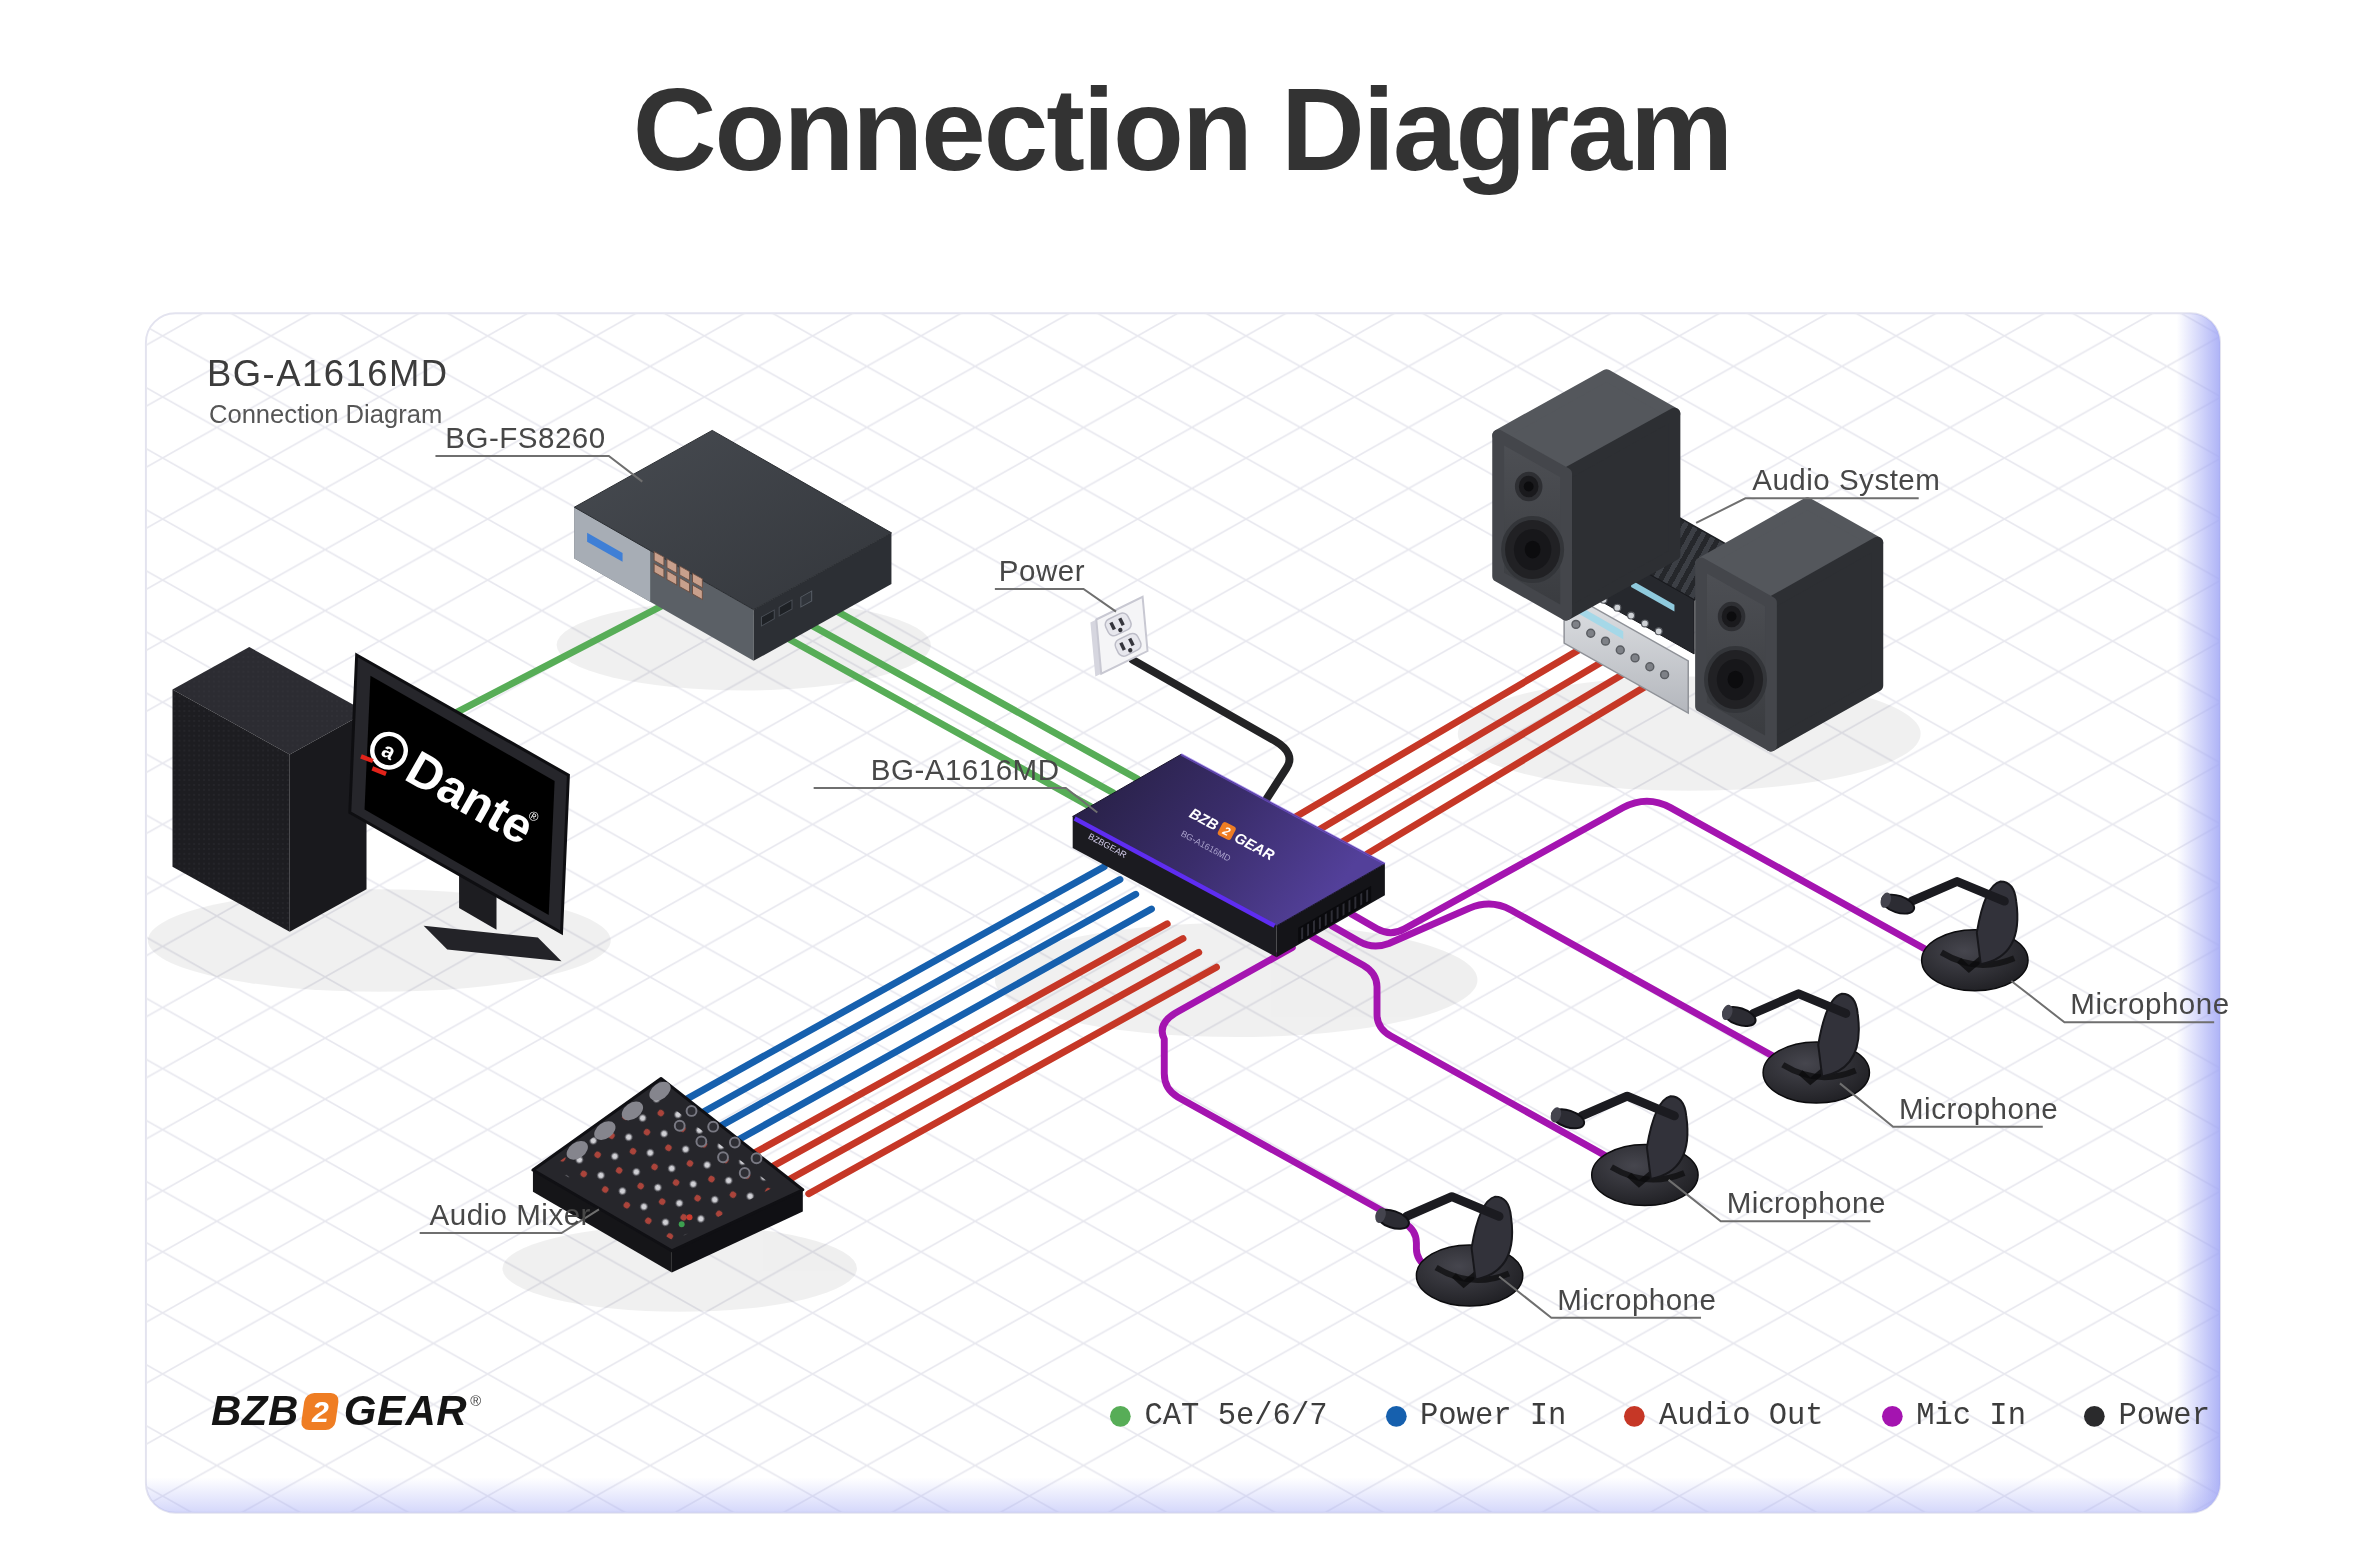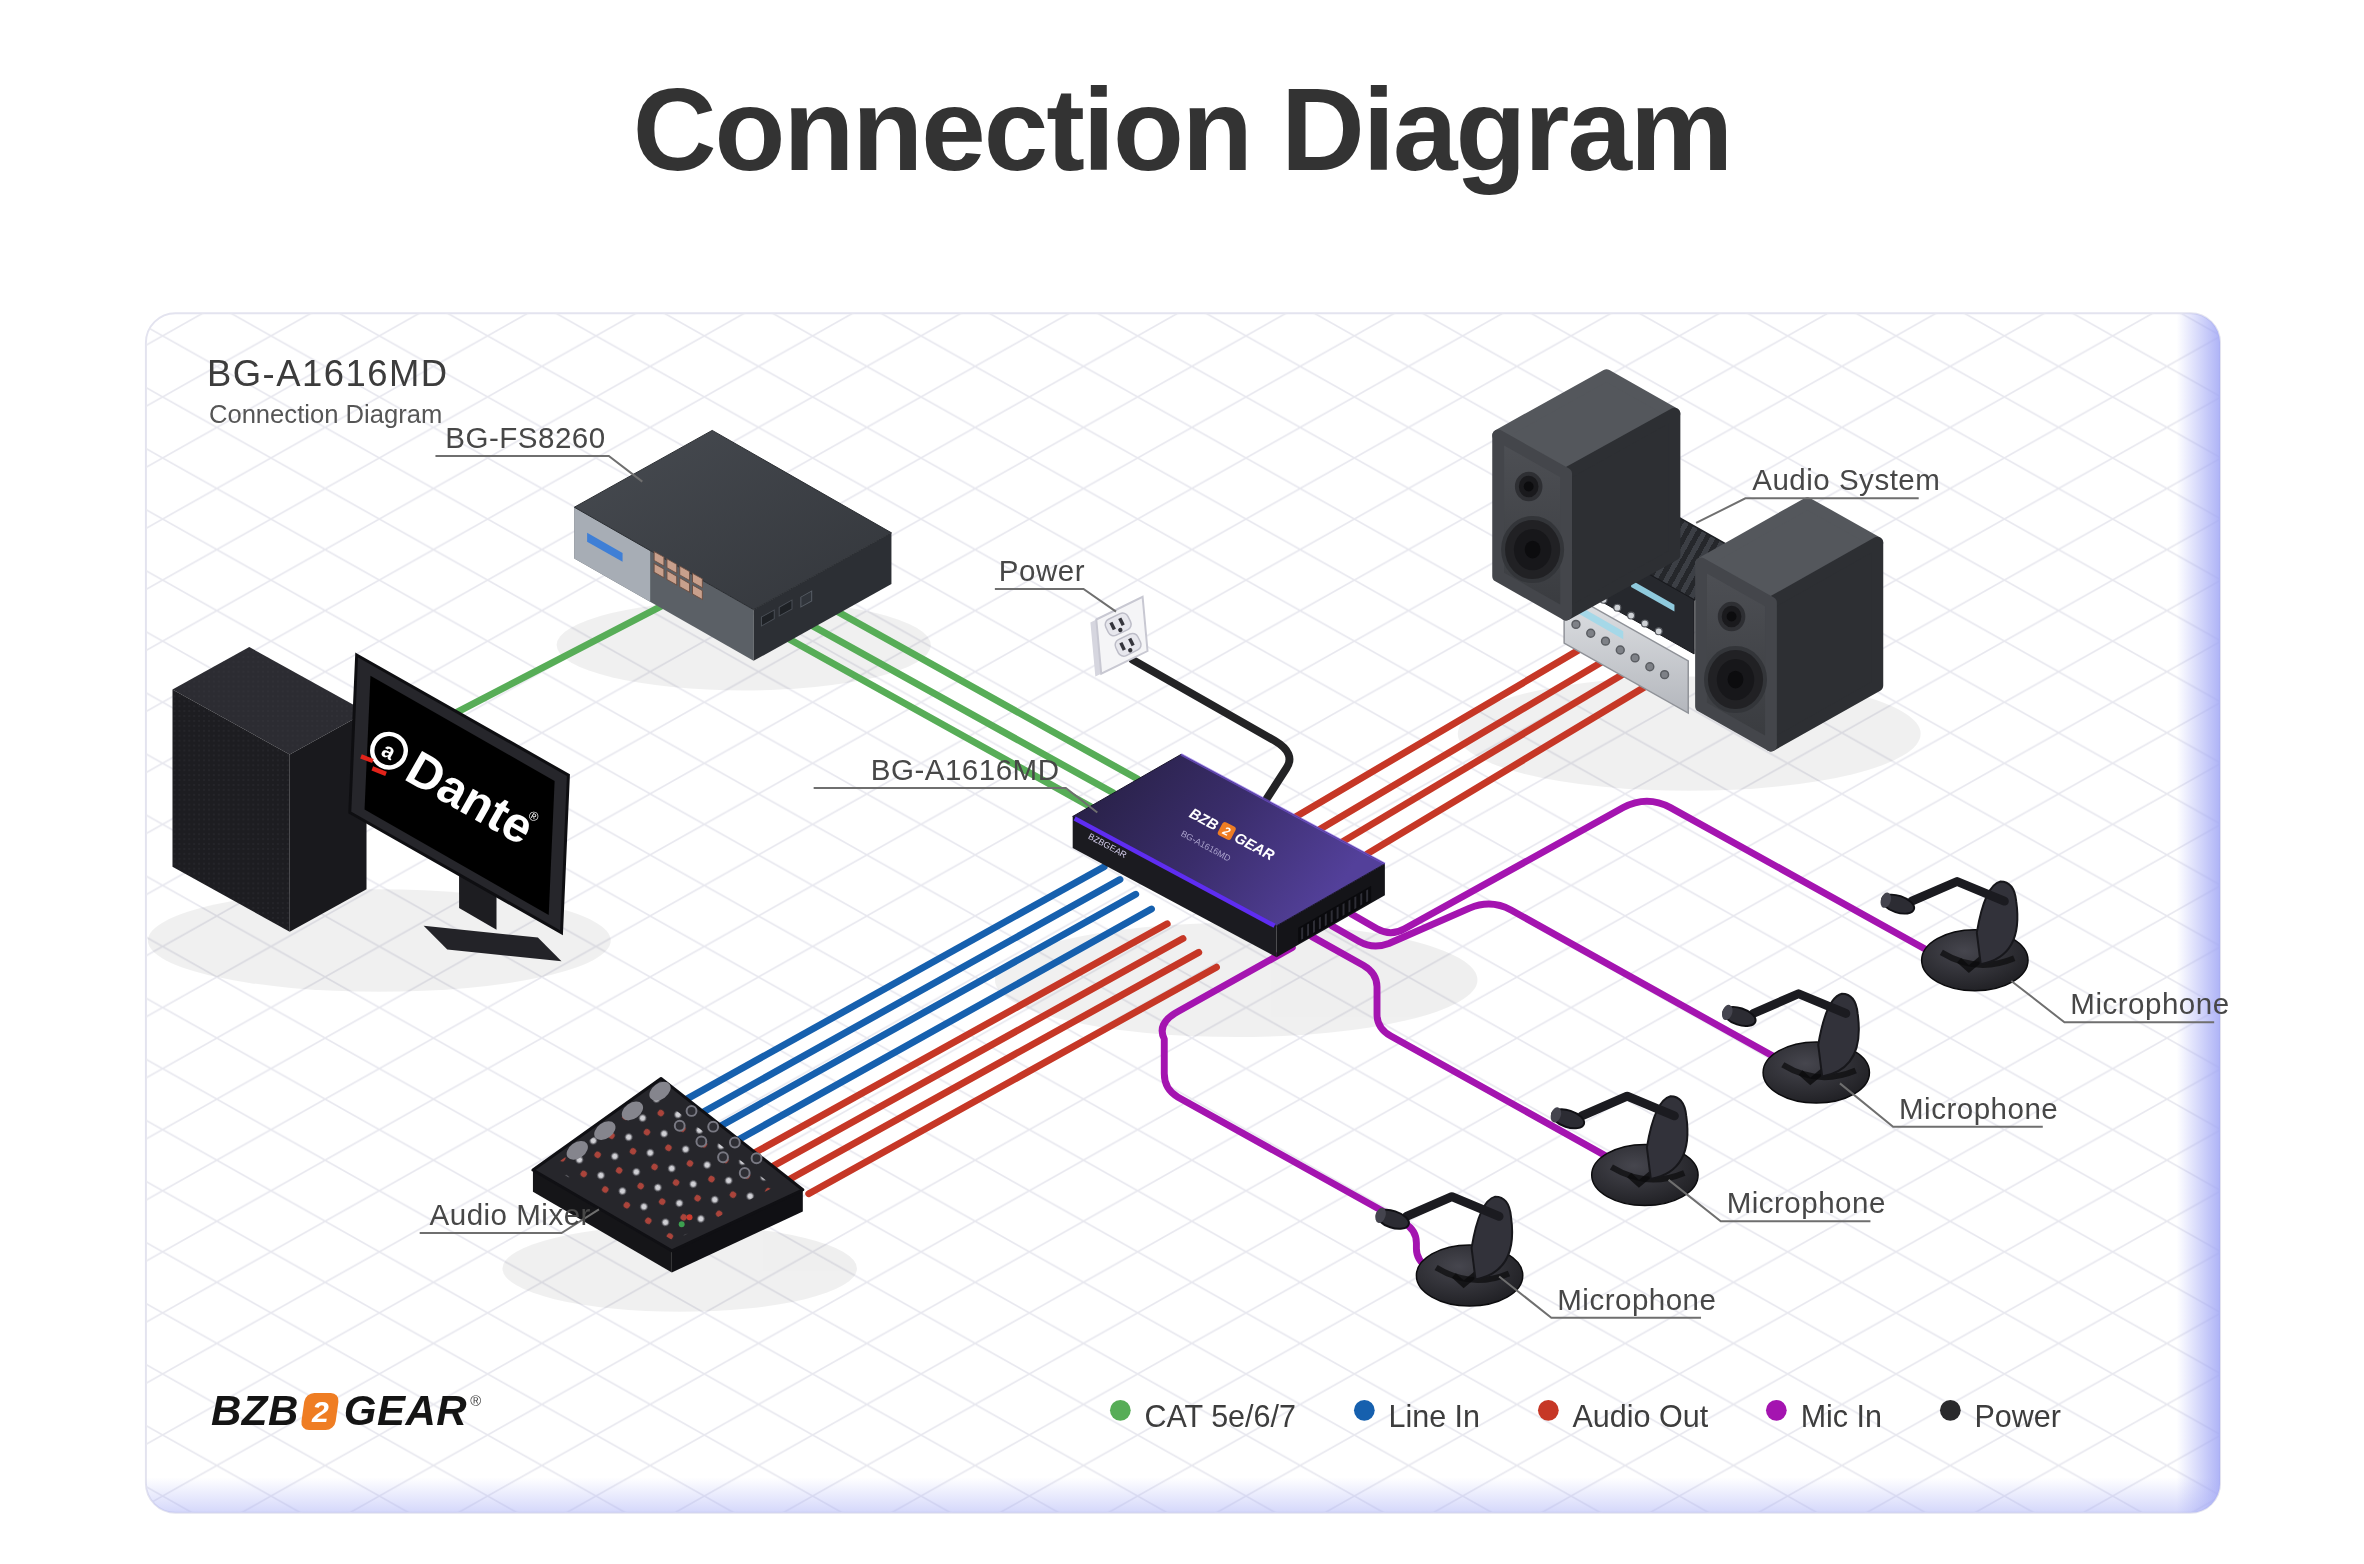--- a/index.html
+++ b/index.html
@@ -2,21 +2,21 @@
 <html><head>
 <meta charset="utf-8">
 <style>
   html,body{margin:0;padding:0;background:#fff;}
   .page{position:relative;width:2364px;height:1564px;background:#fff;overflow:hidden;
         font-family:"Liberation Sans",sans-serif;}
   .scene{position:absolute;inset:0;width:2364px;height:1564px;}
   h1.title{position:absolute;left:0;right:0;top:63px;margin:0;text-align:center;
            font-size:116px;font-weight:800;letter-spacing:-2px;color:#333;}
   .legend{position:absolute;left:1109px;top:1399px;display:flex;gap:57px;align-items:center;}
-  .legend-item{display:flex;align-items:flex-start;gap:12.8px;}
+  .legend-item{display:flex;align-items:center;gap:12.8px;font-family:Liberation Mono, monospace;}
   .legend-item span{font-size:30.5px;color:#3d3d3d;}
   .brand{position:absolute;left:211px;top:1387px;display:flex;align-items:center;}
   .brand .wordmark{font-size:42px;font-weight:800;font-style:italic;color:#141414;letter-spacing:0.5px;}
   .brand .reg{font-size:14.8px;color:#444;margin:-19.7px 0 0 3px;}
   svg text{font-family:"Liberation Sans","DejaVu Sans",sans-serif;}
   .callout{font-size:30px;fill:#474747;letter-spacing:.5px;}
 </style>
 </head>
 <body>
 
@@ -329,21 +329,21 @@
   <div class="legend-item">
     <svg width="22.7" height="22.7" viewBox="0 0 23 23">
           <circle cx="11.5" cy="11.5" r="10.5" fill="#57ad57"></circle>
         </svg>
     <span>CAT 5e/6/7</span>
   </div>
   <div class="legend-item">
     <svg width="22.7" height="22.7" viewBox="0 0 23 23">
           <circle cx="11.5" cy="11.5" r="10.5" fill="#1660ae"></circle>
         </svg>
-    <span>Line In</span>
+    <span>Power In</span>
   </div>
   <div class="legend-item">
     <svg width="22.7" height="22.7" viewBox="0 0 23 23">
           <circle cx="11.5" cy="11.5" r="10.5" fill="#c63726"></circle>
         </svg>
     <span>Audio Out</span>
   </div>
   <div class="legend-item">
     <svg width="22.7" height="22.7" viewBox="0 0 23 23">
           <circle cx="11.5" cy="11.5" r="10.5" fill="#a414b0"></circle>

